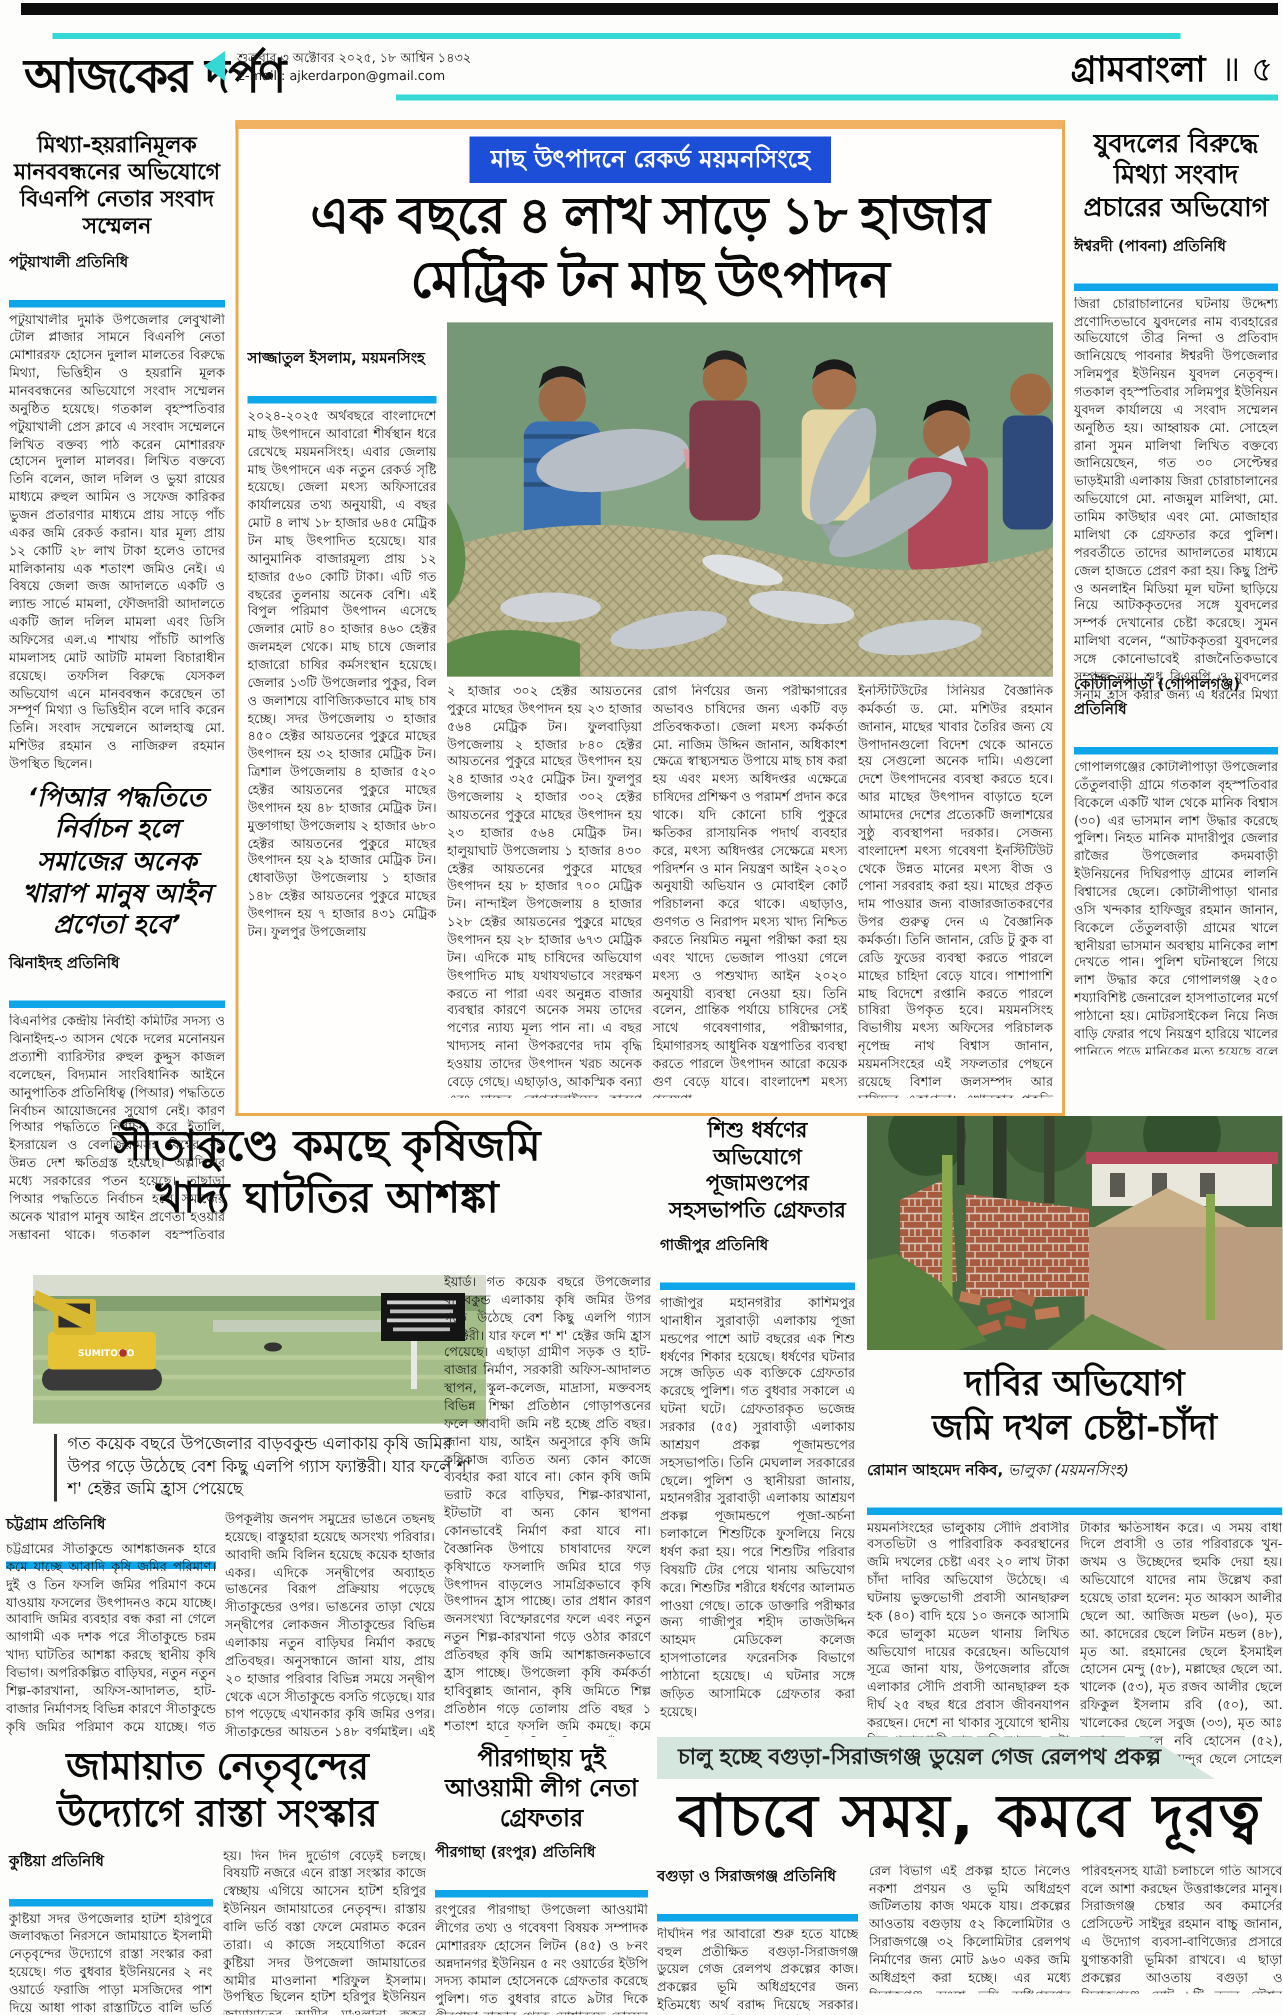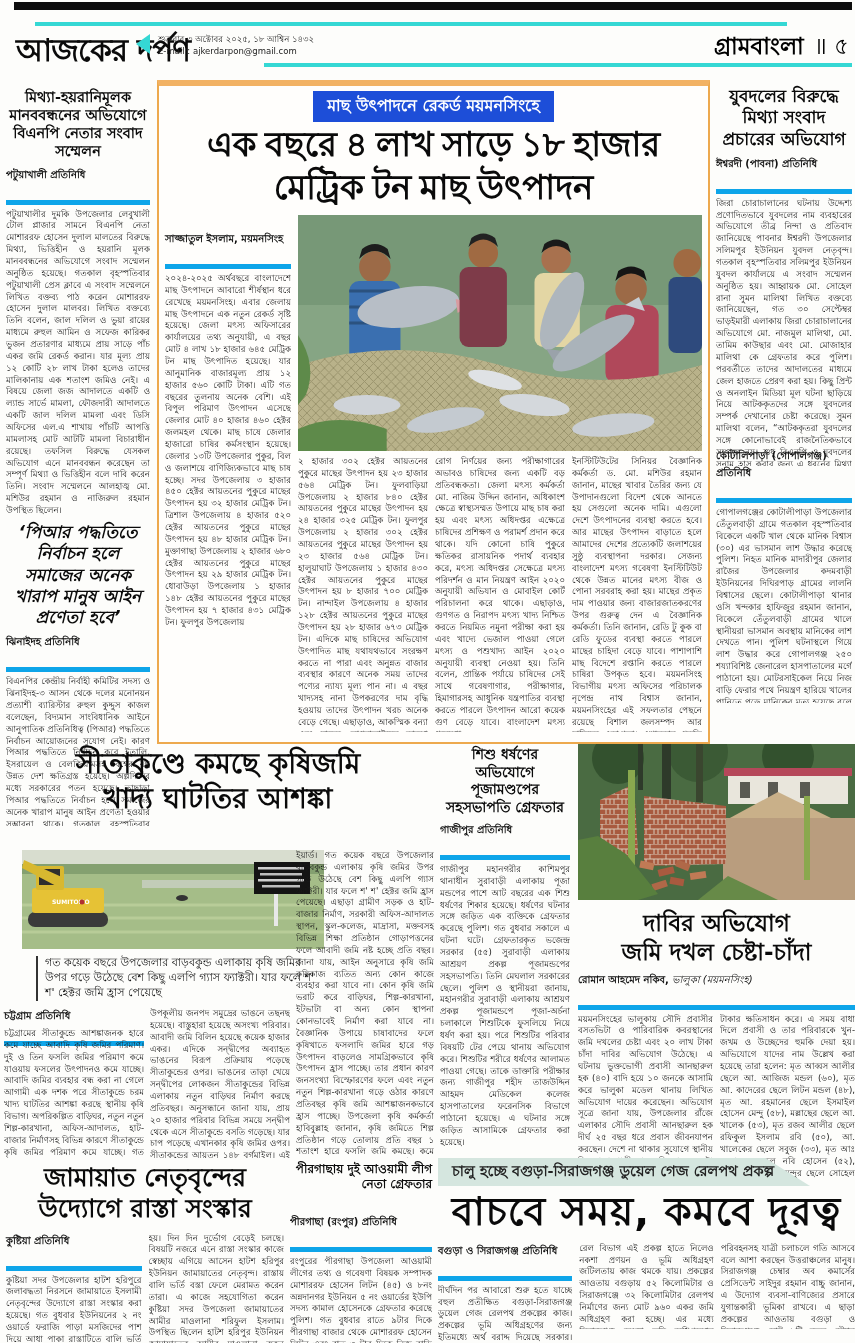--- a/index.html
+++ b/index.html
@@ -71,21 +71,21 @@
   #lg-photo{width:277px;height:156px;background:#4a6b42;}
   #lg-hl{font-size:23px;margin-top:5px;}
   #lg-byline{margin-top:5px;}
   #lg-byline .loc{font-weight:normal;font-style:italic;}
   #lg-cols .body-txt{height:166px;}
   
   #art-jamaat{left:6px;top:1162px;width:278px;height:180px;}
   #art-jamaat .hl{font-size:25px;font-weight:600;margin-bottom:8px;}
   #art-jamaat .body-txt{height:86px;}
   #art-pirgachha{left:290px;top:1162px;width:142px;height:180px;}
-  #art-pirgachha .hl{font-size:12px;margin-bottom:22px;text-align:right;}
+  #art-pirgachha .hl{font-size:16px;margin-bottom:5px;}
   #art-pirgachha .body-txt{height:104px;}
   #art-rail{left:438px;top:1158px;width:417px;height:185px;}
   #rail-banner{width:372px;height:28px;background:#d5e6df;display:flex;align-items:center;
                padding-left:14px;font-size:14.5px;font-weight:bold;color:#222;
                clip-path:polygon(0 0,88% 0,100% 100%,0 100%);}
   #rail-hl{font-size:39px;margin-top:2px;letter-spacing:1px;}
   #rail-cols{margin-top:6px;}
   #rail-cols .body-txt{height:86px;}
 </style>
 </head>

